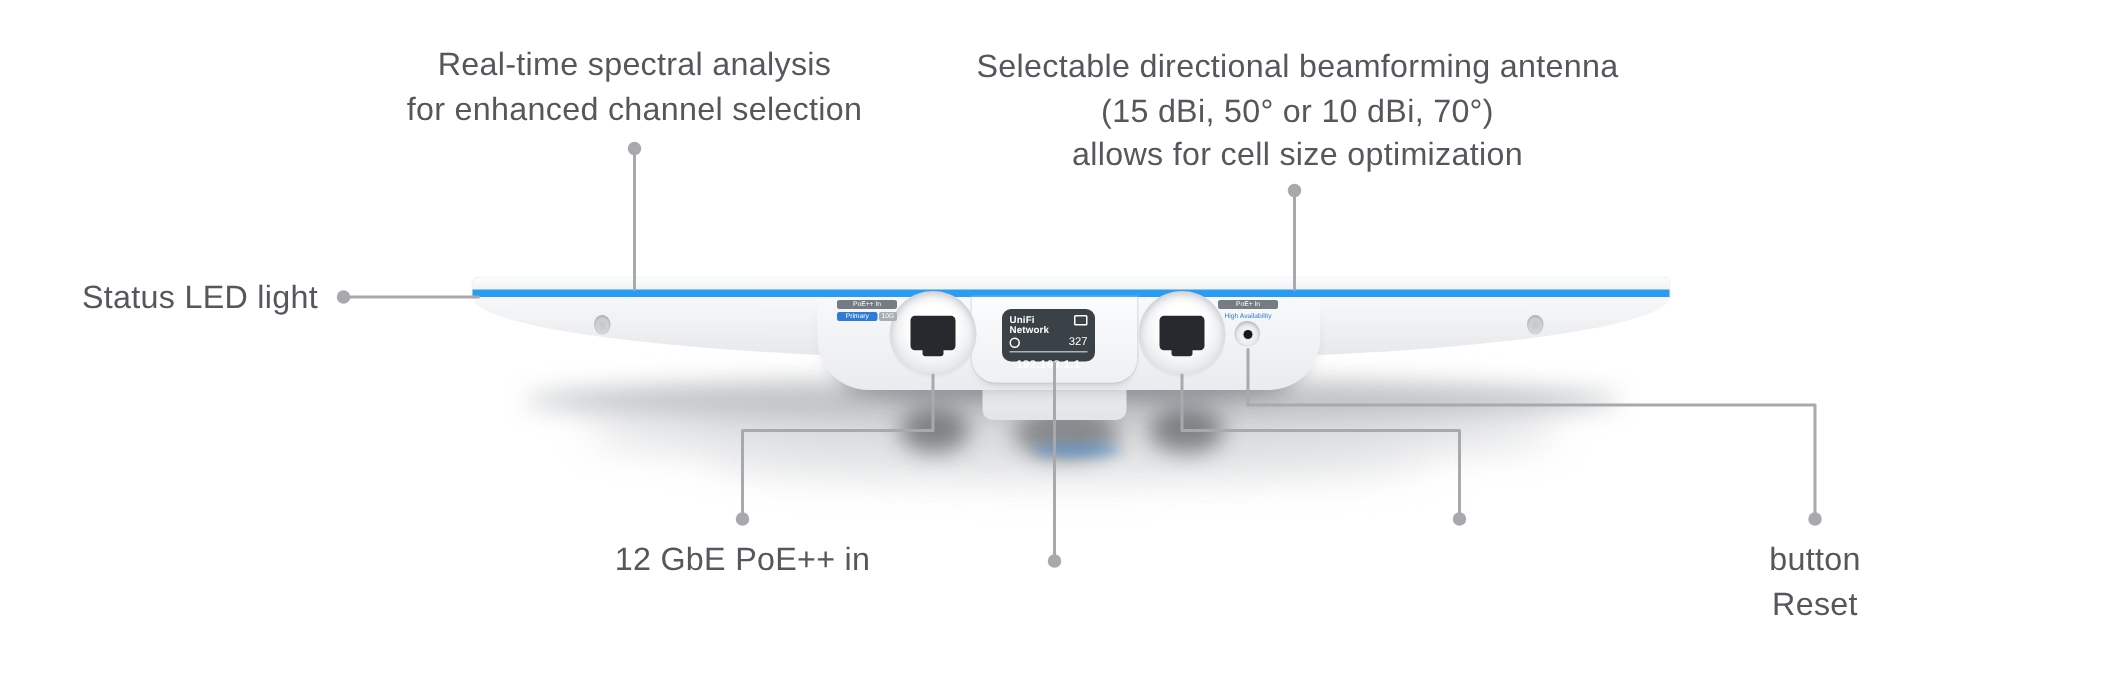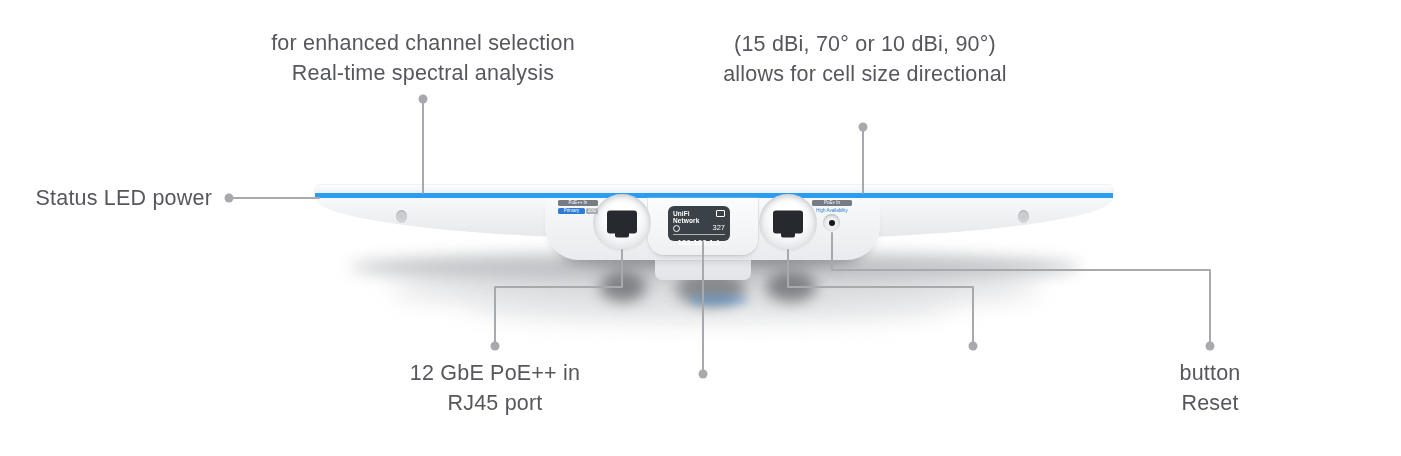--- a/index.html
+++ b/index.html
@@ -158,36 +158,36 @@
       <circle cx="863" cy="127" r="4.5"></circle>
       <circle cx="229" cy="198" r="4.5"></circle>
       <circle cx="495" cy="346" r="4.5"></circle>
       <circle cx="973" cy="346" r="4.5"></circle>
       <circle cx="703" cy="374" r="4.5"></circle>
       <circle cx="1210" cy="346" r="4.5"></circle>
     </g>
   </svg>
 
   <div class="note" style="left:173px;top:29px;width:500px;">
+    <div>Real-time spectral analysis</div>
     <div>for enhanced channel selection</div>
-    <div>Real-time spectral analysis</div>
   </div>
 
   <div class="note" style="left:615px;top:30px;width:500px;">
-    <div>(15 dBi, 70° or 10 dBi, 90°)</div>
-    <div>allows for cell size directional</div>
+    <div>Selectable directional beamforming antenna</div>
+    <div>(15 dBi, 50° or 10 dBi, 70°)</div>
+    <div>allows for cell size optimization</div>
   </div>
 
   <div class="note" style="left:30px;top:184px;width:182px;text-align:right;">
-    <div>Status LED power</div>
+    <div>Status LED light</div>
   </div>
 
   <div class="note" style="left:345px;top:359px;width:300px;">
     <div>12 GbE PoE++ in</div>
-    <div>RJ45 port</div>
   </div>
 
 
 
   <div class="note" style="left:1135px;top:359px;width:150px;">
     <div>button</div>
     <div>Reset</div>
   </div>
 
 </div>

